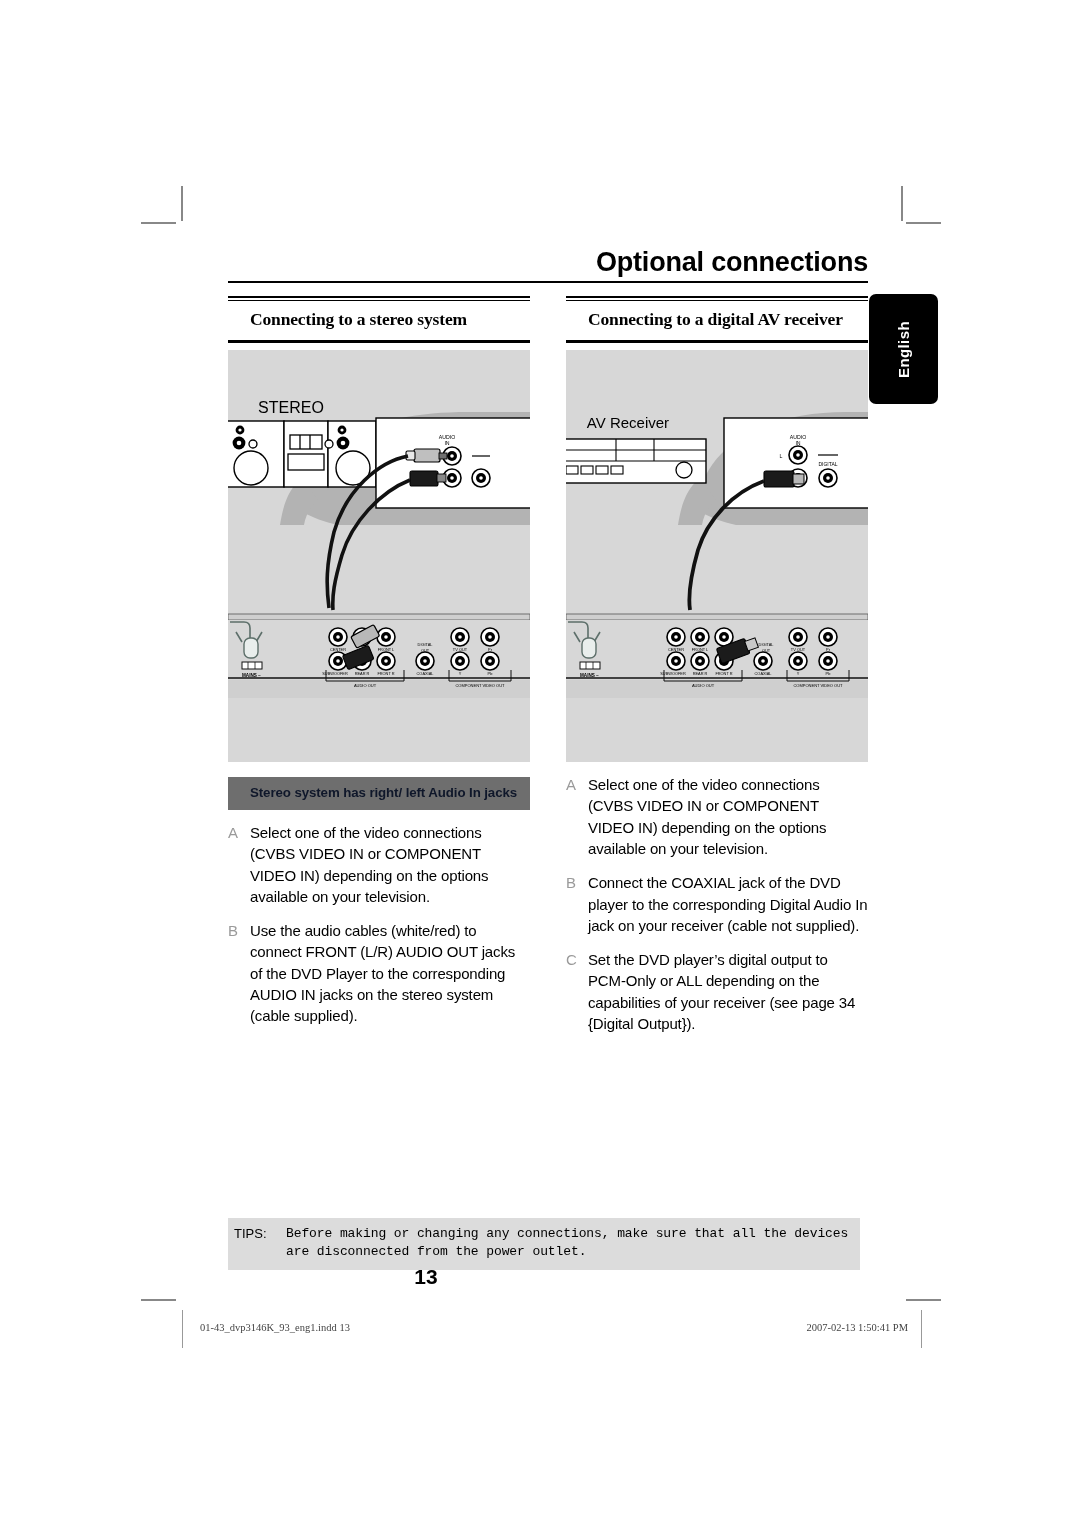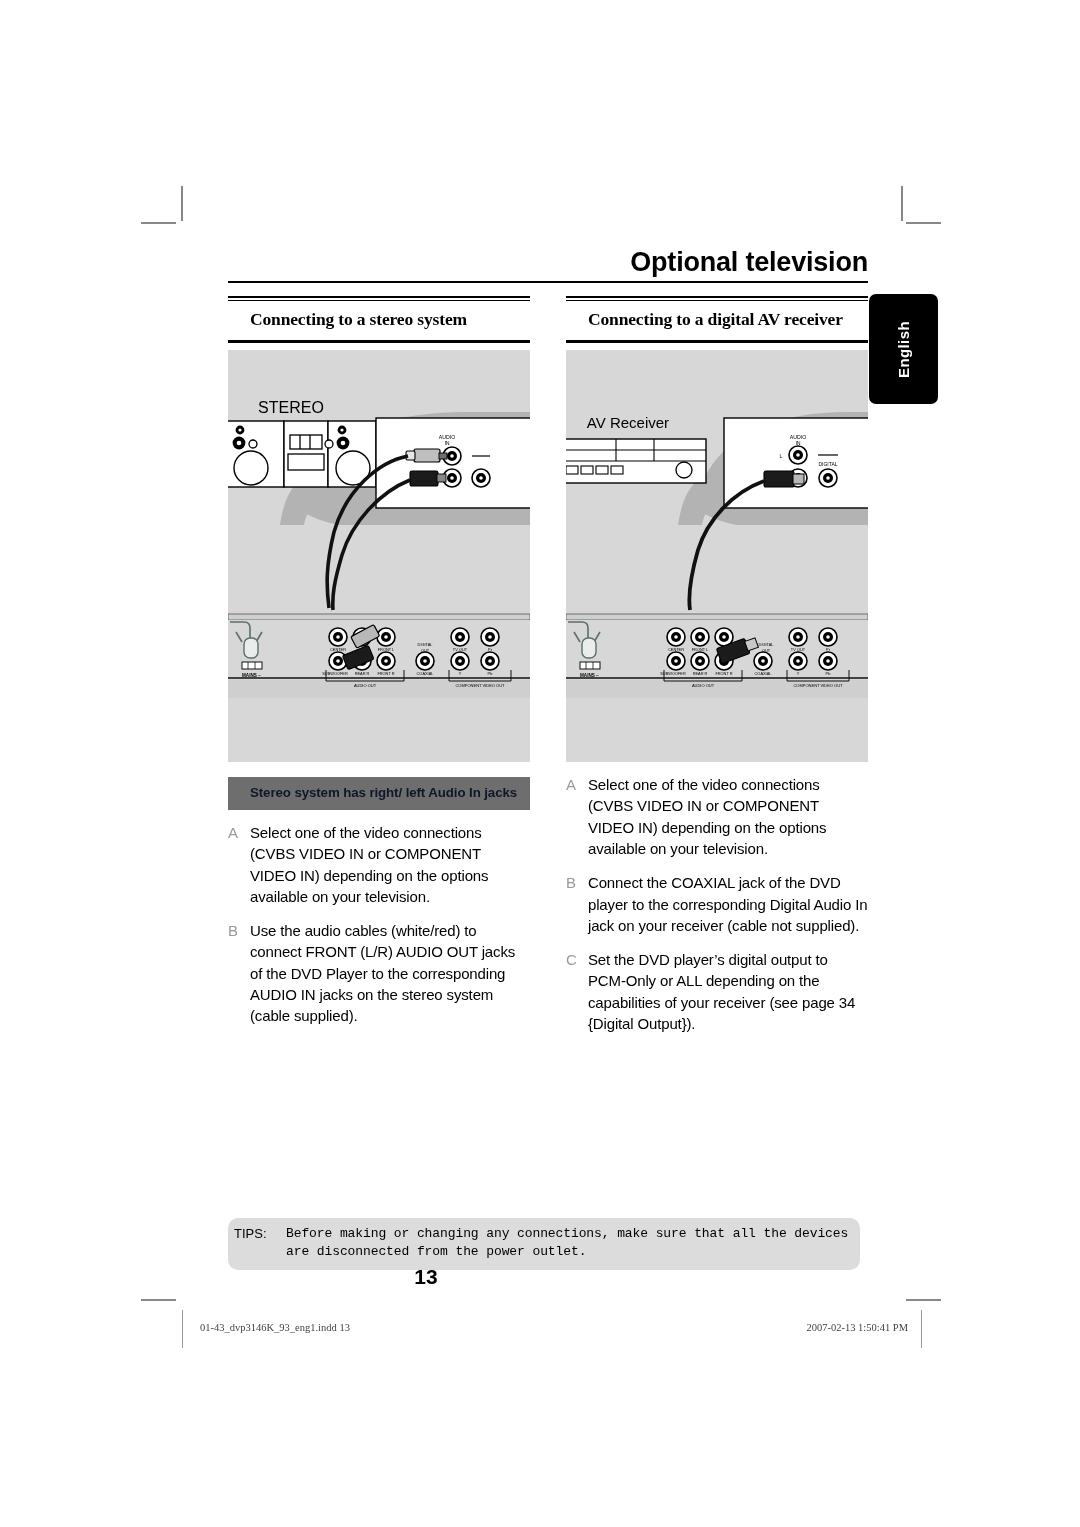--- a/index.html
+++ b/index.html
@@ -89,21 +89,20 @@
     writing-mode:vertical-rl; transform:rotate(180deg);
     letter-spacing:0.4px;
   }
 
   
   #tips-bar {
     position:absolute; left:228px; top:1218px; width:624px;
     background:#dcdcdc;
     padding:7px 8px 9px 0;
     display:flex;
-    border-radius:10px;
   }
   #tips-label {
     flex:0 0 52px; padding-left:6px;
     font-size:13px; line-height:1.4;
   }
   #tips-text { font-size:13px; line-height:1.4; letter-spacing:-0.1px;font-family:Liberation Mono, monospace; }
 
   #page-number {
     position:absolute; left:0; top:1265px; width:852px;
     text-align:center; font-size:21px; font-weight:bold;
@@ -124,21 +123,21 @@
 <div class="page">
 
   <div class="crop crop-v" style="left:181px; top:186px;"></div>
   <div class="crop crop-h" style="left:141px; top:222px;"></div>
   <div class="crop crop-v" style="left:901px; top:186px;"></div>
   <div class="crop crop-h" style="left:906px; top:222px;"></div>
   <div class="crop crop-h" style="left:141px; top:1299px;"></div>
   <div class="crop crop-h" style="left:906px; top:1299px;"></div>
 
   <div id="title-row">
-    <div id="page-title">Optional television</div>
+    <div id="page-title">Optional connections</div>
     <div id="title-rule"></div>
   </div>
 
   <div id="english-tab">
     <span>English</span>
   </div>
 
   <div class="col" id="col-left">
     <div class="sec-rule-top"></div>
     <div class="sec-rule-thin"></div>

